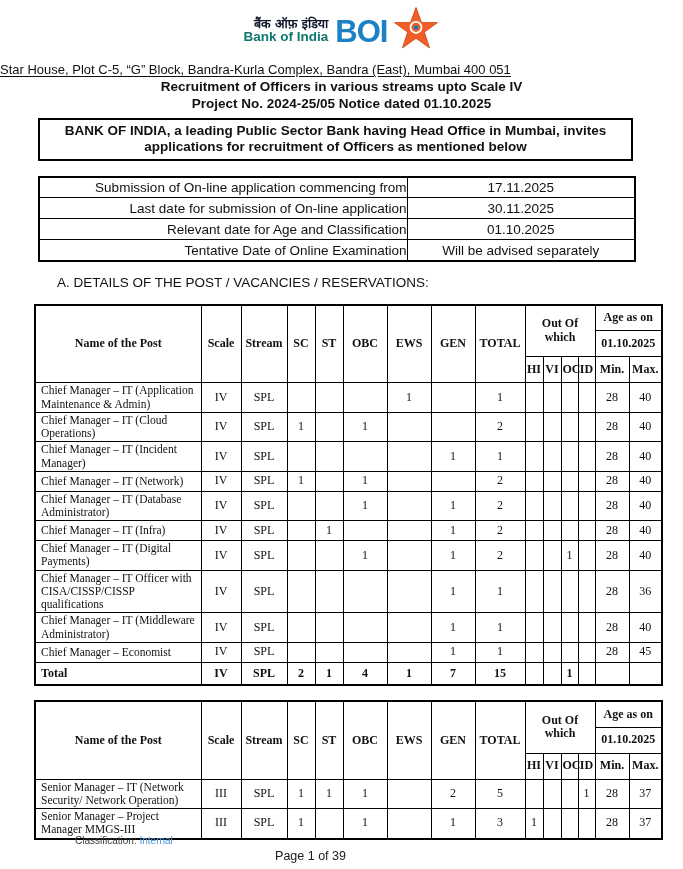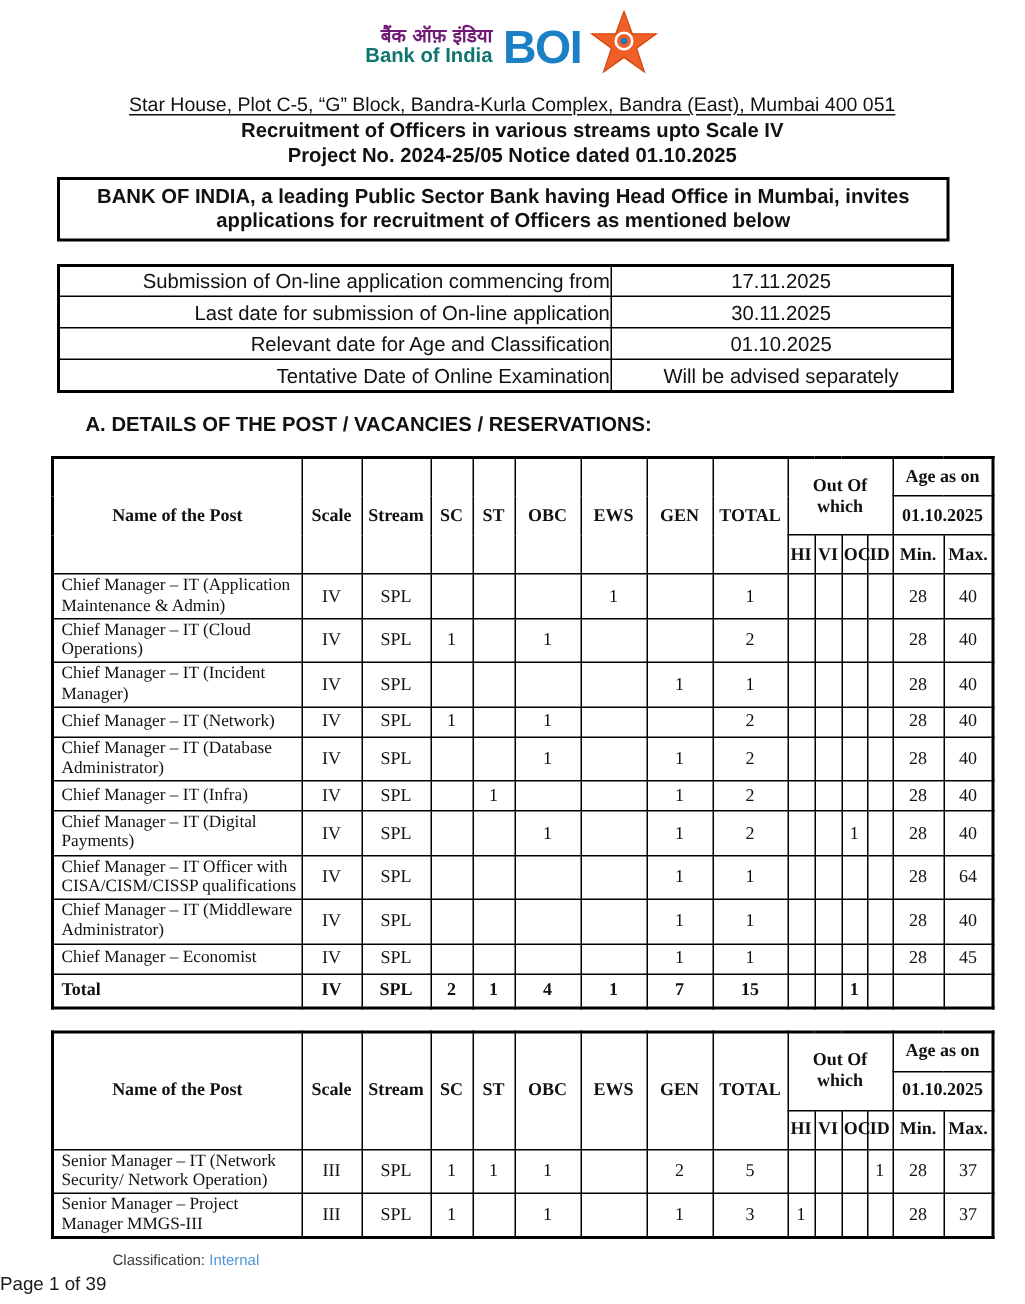--- a/index.html
+++ b/index.html
@@ -7,67 +7,67 @@
   body {
     width:683px; height:869px;
     font-family:"Liberation Sans", sans-serif;
     color:#111; overflow:hidden; position:relative;
   }
   .page { width:683px; height:869px; padding-top:8px; }
 
   
   .logo { display:flex; justify-content:center; align-items:center; height:46px; }
   .logo-text { text-align:right; line-height:1.1; }
-  .logo-hindi { font-family:"DejaVu Sans", sans-serif; font-weight:bold; font-size:12.5px; color:#701a75; }
+  .logo-hindi { font-family:"DejaVu Sans", sans-serif; font-weight:bold; font-size:12.5px; color:#0f172a; }
   .logo-eng   { font-weight:bold; font-size:13.5px; color:#0f766e; }
   .logo-boi   { font-weight:bold; font-size:31px; color:#1b80c4; letter-spacing:-1px; margin-left:7px; line-height:1; }
   .logo-star  { margin-left:6px; }
 
   
-  .address { margin-top:8px; text-align:center; font-size:13px;
+  .address { margin-top:8px; font-size:13px;
              text-decoration:underline; text-underline-offset:2px; }
   .title-line { text-align:center; font-weight:bold; font-size:13.5px; margin-top:2px; }
 
   .notice-box {
     width:595px; margin:7px auto 0 38px;
     border:2px solid #000; padding:3px 14px;
     text-align:center; font-weight:bold; font-size:13.5px; line-height:1.22;
   }
 
   
   table.dates {
     width:596px; margin:15px 0 0 38px;
     border-collapse:collapse; table-layout:fixed;
     border:2px solid #000; font-size:13.5px;
   }
   table.dates td { border:1px solid #000; height:21px; vertical-align:middle; }
   table.dates td.lbl { width:368px; padding-left:8px; text-align:right; }
   table.dates td.val { width:228px; text-align:center; }
 
-  .section-heading { margin:13px 0 0 57px; font-weight:bold; font-size:13.5px; }
+  .section-heading { margin:13px 0 0 57px; font-weight:normal; font-size:13.5px; }
 
   
   table.vac {
     margin:14px 0 0 34px; width:627px;
     border-collapse:collapse; table-layout:fixed;
     font-family:"Liberation Serif", serif;
     border:2px solid #000;
   }
   table.vac th, table.vac td { border:1px solid #000; vertical-align:middle; }
   table.vac thead th { font-weight:bold; font-size:12px; text-align:center; height:26px; padding:0 1px; line-height:1.15; }
   table.vac td { font-size:12px; height:20px; padding:1px 1px; text-align:center; line-height:1.15; }
   table.vac td.post-name { text-align:left; padding-left:5px; padding-right:3px; font-size:11.5px; }
   table.vac tr.total-row td { font-weight:bold; height:23px; }
   table.vac tr.total-row td.post-name { font-size:12px; }
 
   
   .footer { position:absolute; left:0; bottom:6px; width:621px; }
   .classification { margin-left:75px; font-size:10px; color:#3a3a3a; }
   .classification .internal { color:#4e95d9; }
-  .pageno { margin-top:3px; font-size:12.5px; color:#1a1a1a; }
+  .pageno { margin-top:3px; text-align:center; font-size:12.5px; color:#1a1a1a; }
 </style>
 </head>
 <body>
 
 <div class="page">
 
   <div class="logo">
     <div class="logo-text">
       <div class="logo-hindi">बैंक ऑफ़ इंडिया</div>
       <div class="logo-eng">Bank of India</div>
@@ -269,35 +269,35 @@
           <td>1</td>
           <td>2</td>
           <td></td>
           <td></td>
           <td>1</td>
           <td></td>
           <td>28</td>
           <td>40</td>
         </tr>
         <tr>
-          <td class="post-name">Chief Manager – IT Officer with CISA/CISM/CISSP qualifications</td>
-          <td>IV</td>
-          <td>SPL</td>
-          <td></td>
-          <td></td>
-          <td></td>
-          <td></td>
-          <td>1</td>
-          <td>1</td>
-          <td></td>
-          <td></td>
-          <td></td>
-          <td></td>
-          <td>28</td>
-          <td>64</td>
+          <td class="post-name">Chief Manager – IT Officer with CISA/CISSP/CISSP qualifications</td>
+          <td>IV</td>
+          <td>SPL</td>
+          <td></td>
+          <td></td>
+          <td></td>
+          <td></td>
+          <td>1</td>
+          <td>1</td>
+          <td></td>
+          <td></td>
+          <td></td>
+          <td></td>
+          <td>28</td>
+          <td>36</td>
         </tr>
         <tr>
           <td class="post-name">Chief Manager – IT (Middleware Administrator)</td>
           <td>IV</td>
           <td>SPL</td>
           <td></td>
           <td></td>
           <td></td>
           <td></td>
           <td>1</td>

